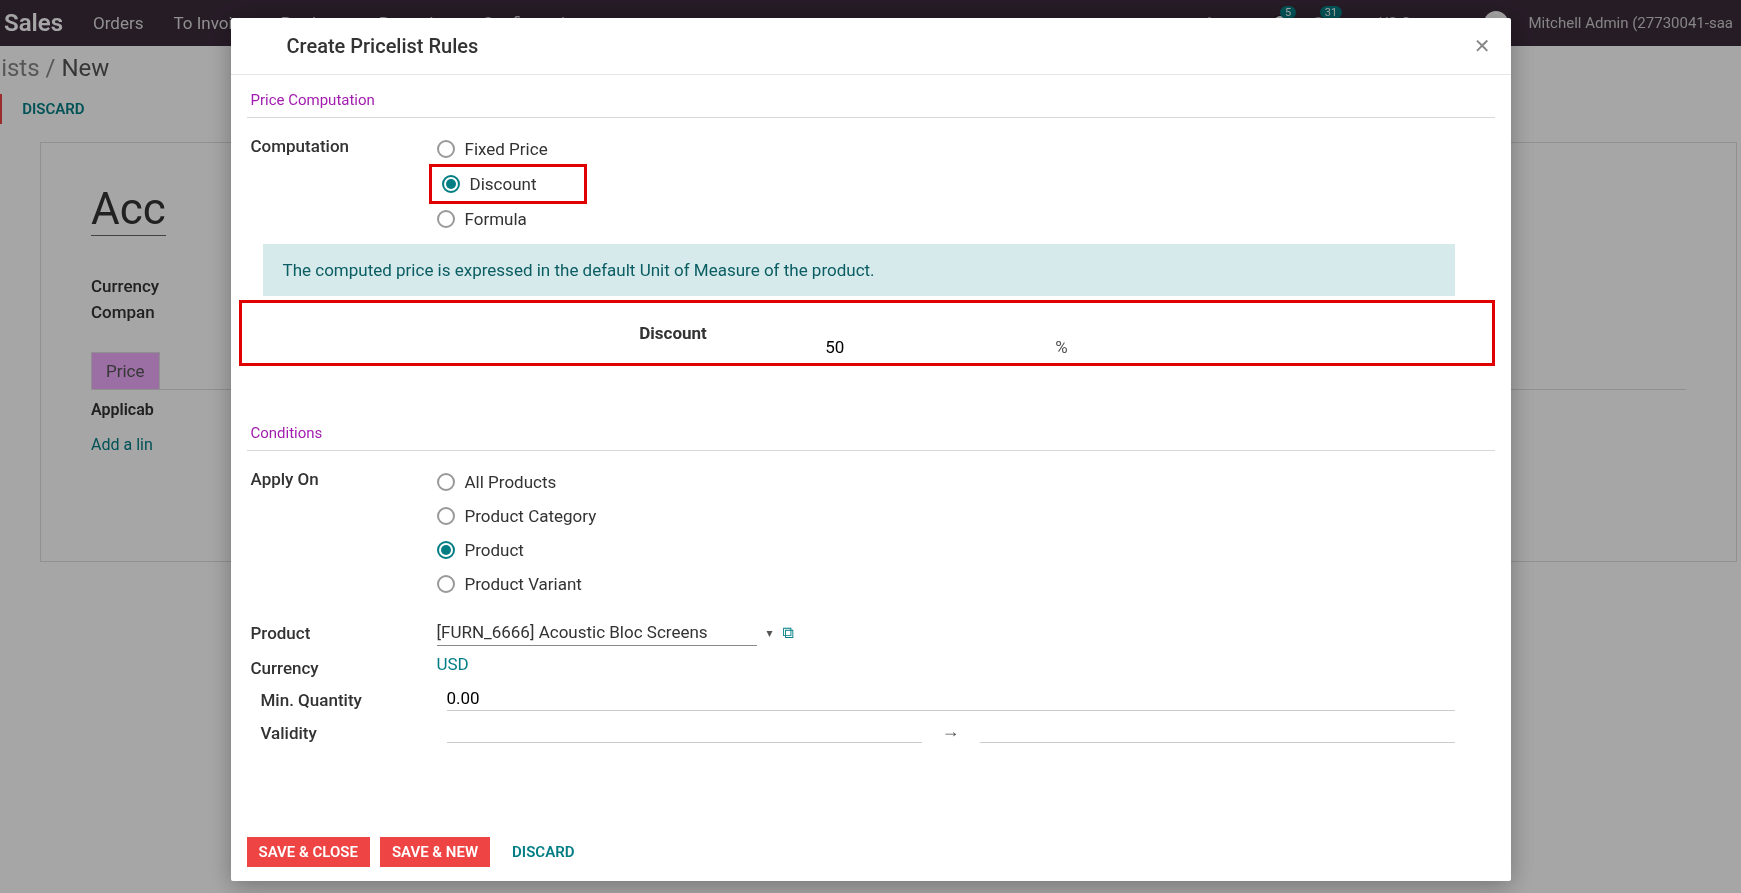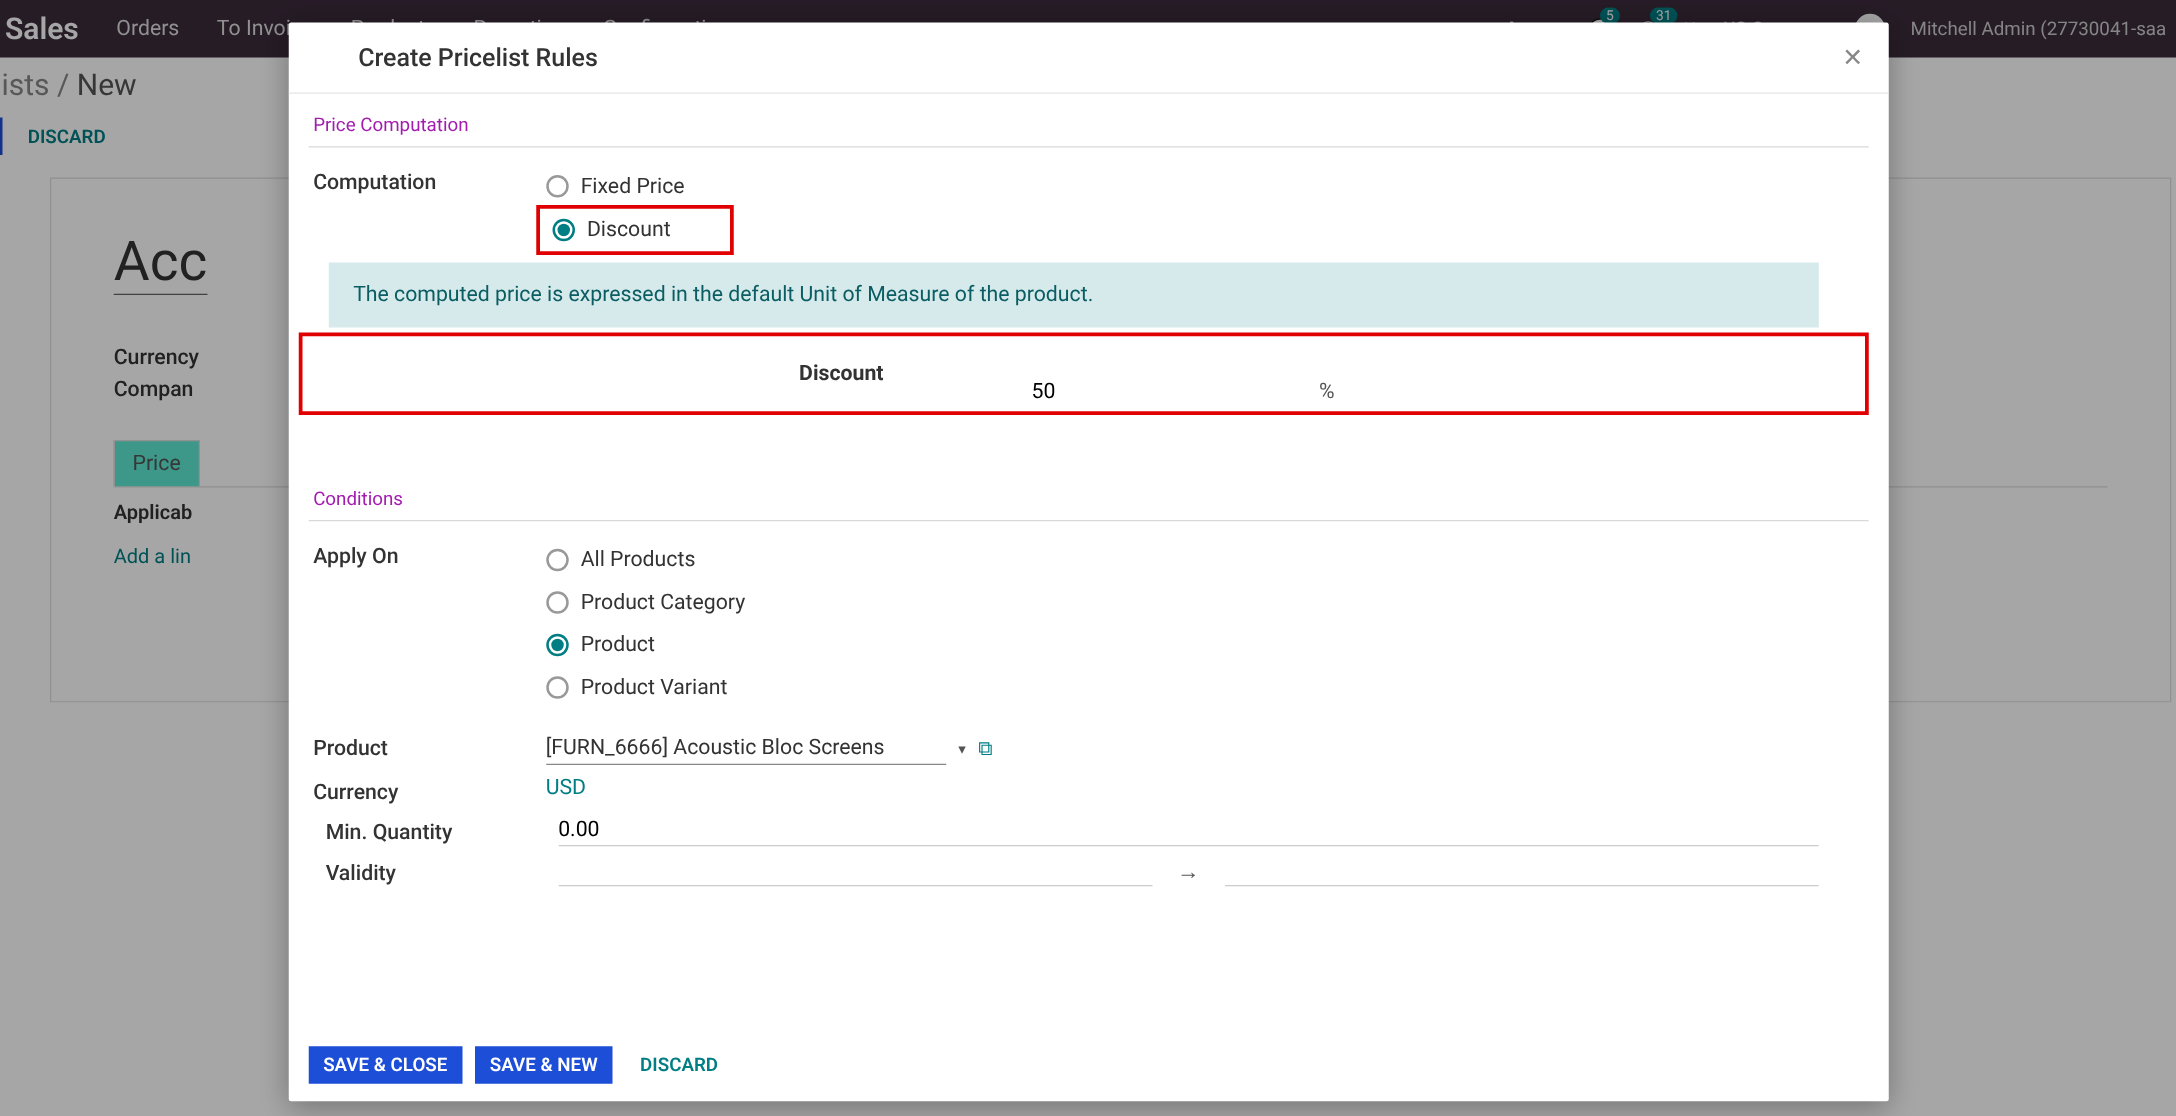--- a/index.html
+++ b/index.html
@@ -31,31 +31,31 @@
     position: relative;
     padding-left: 0;
   }
   .breadcrumb-row {
     padding: 8px 0 4px 0; font-size: 24px; color:#888; margin-left:-30px;
   }
   .breadcrumb-row .seg { color:#888;}
   .breadcrumb-row .active { color:#555;}
   .btn-row { display: flex; gap: 8px; padding: 8px 0 18px 0; margin-left:-40px;}
   .btn { padding: 6px 12px; font-size:15px; font-weight:600; border:none; cursor:pointer; text-transform:uppercase;}
-  .btn.primary { background:#1d4ed8; color:#fff;}
+  .btn.primary { background:#ef4444; color:#fff;}
   .btn.link { background:transparent; color:#017e84;}
   
   .sheet {
     border:1px solid #ddd; margin: 0 4px 0 40px; padding:40px 50px; background:#fff; min-height:420px;
   }
   .sheet h1 { font-size:44px; color:#333; font-weight:400; border-bottom:1px solid #666; display:inline-block;}
   .sheet .field-row { display:flex; gap:10px; margin-bottom:6px; font-size:17px;}
   .sheet .field-label { width:180px; color:#333; font-weight:500;}
   .tabs { border-bottom:1px solid #ddd; margin:30px 0 0 0; }
-  .tabs .tab { display:inline-block; padding:8px 14px; border:1px solid #ddd; border-bottom:none; background:#5eead4; color:#555; font-size:17px;}
+  .tabs .tab { display:inline-block; padding:8px 14px; border:1px solid #ddd; border-bottom:none; background:#f0abfc; color:#555; font-size:17px;}
   .table-head { font-weight:600; padding:10px 0; color:#333;}
   .add-line { color:#017e84; padding:6px 0;}
   
   
   .backdrop {
     position: fixed; inset:0; background: rgba(0,0,0,0.35);
   }
   
   
   .modal {
@@ -196,20 +196,24 @@
             <div class="radio-item">
               <span class="r"></span>
               <span>Fixed Price</span>
             </div>
             <span class="highlight-box hl-1">
               <div class="radio-item checked" style="padding:5px 40px 5px 2px;">
                 <span class="r"></span>
                 <span>Discount</span>
               </div>
             </span>
+            <div class="radio-item">
+              <span class="r"></span>
+              <span>Formula</span>
+            </div>
           </div>
         </div>
       </div>
       <div class="form-col right">
         <div class="infobox">The computed price is expressed in the default Unit of Measure of the product.</div>
       </div>
     </div>
 
     <div class="highlight-box hl-2">
       <div class="form-row" style="align-items:center;">

